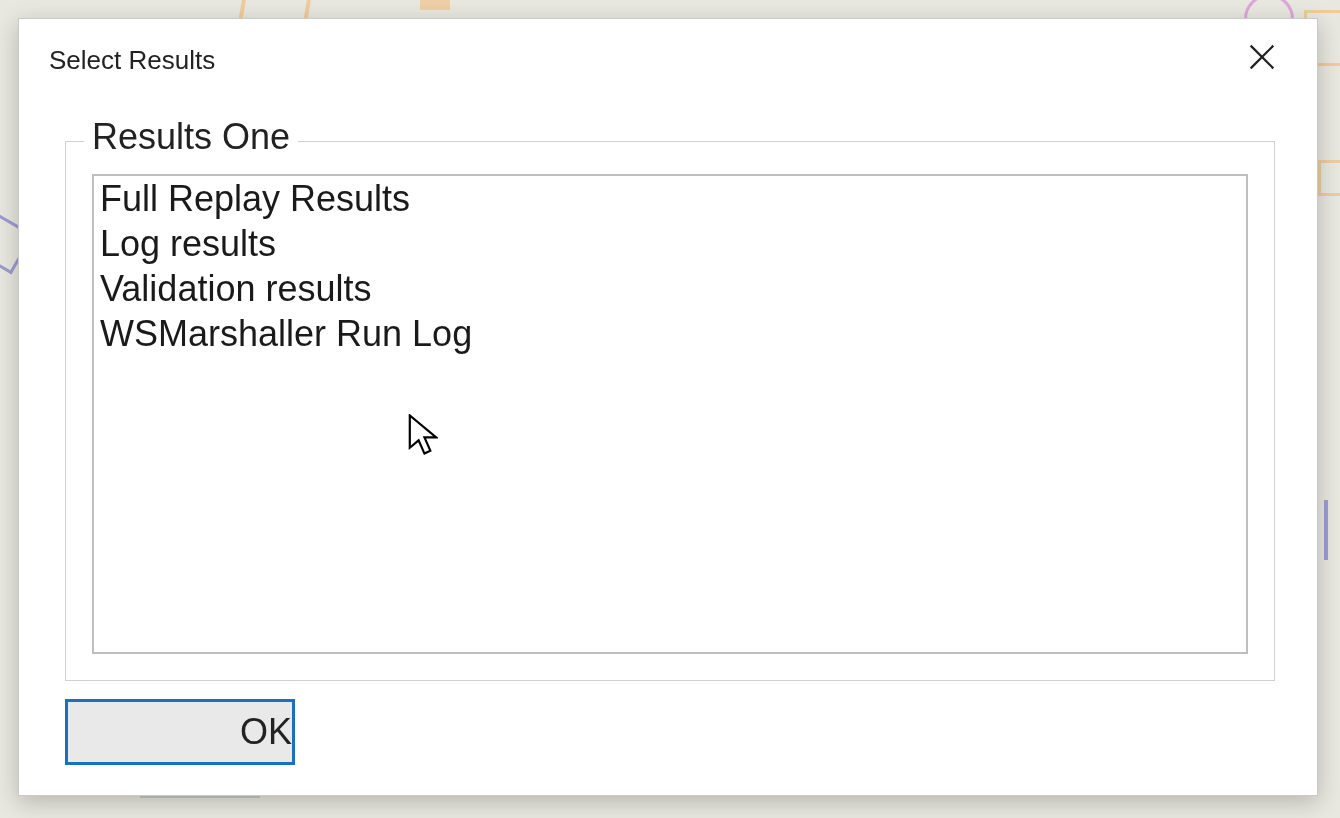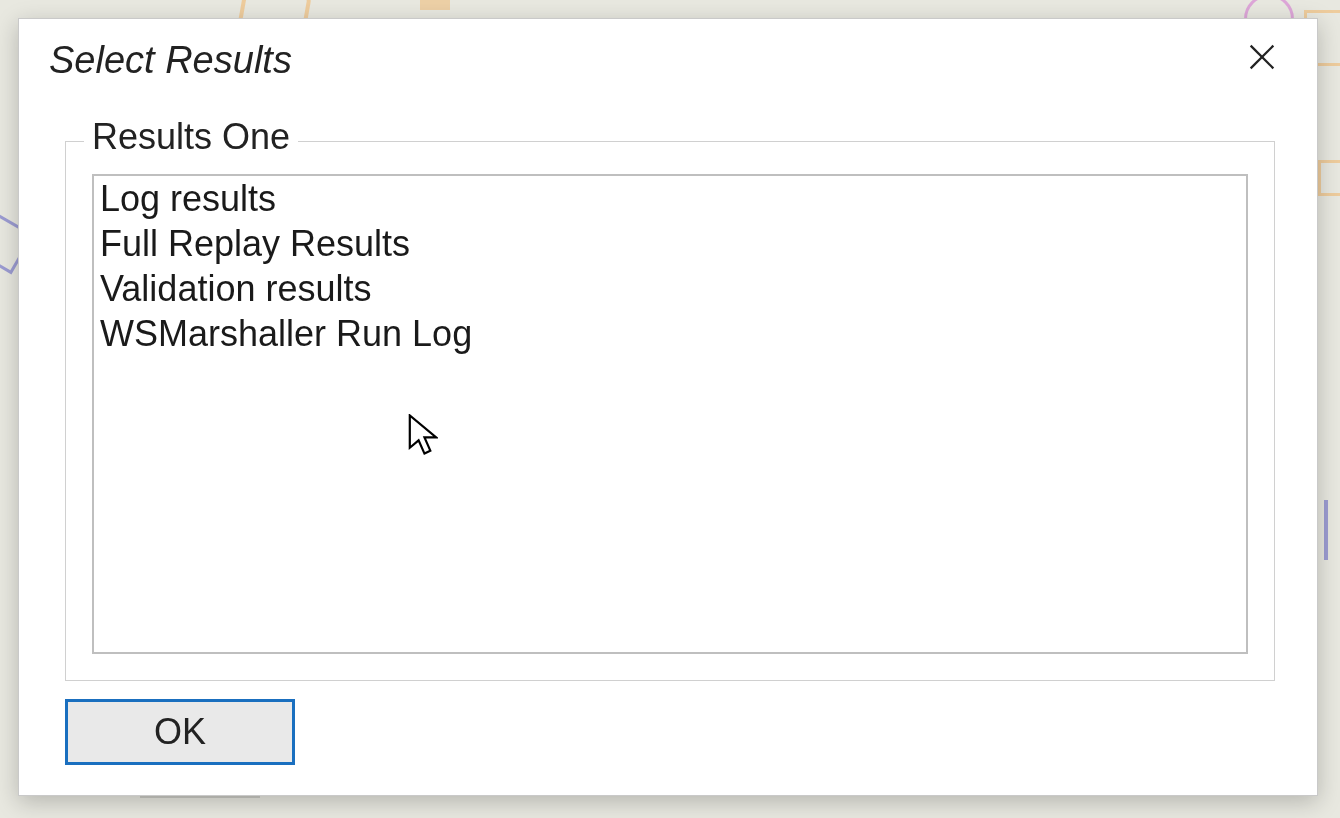--- a/index.html
+++ b/index.html
@@ -41,24 +41,23 @@
 
   .titlebar {
     height: 82px;
     display: flex;
     align-items: center;
     justify-content: space-between;
     padding: 0 28px 0 30px;
     box-sizing: border-box;
   }
   .titlebar .title {
-    font-size: 38px;
+    font-size: 26px;
     color: #222;
     font-weight: 400;
-    font-style: italic;
   }
   .titlebar .close {
     font-size: 40px;
     color: #222;
     cursor: pointer;
     padding: 4px 10px;
     line-height: 1;
   }
 
   .fieldset {
@@ -109,21 +108,21 @@
     left: 46px;
     bottom: 30px;
     width: 230px;
     height: 66px;
     background: #e9e9e9;
     border: 3px solid #1a6fbf;
     font-size: 36px;
     color: #222;
     display: flex;
     align-items: center;
-    justify-content: center;
+    justify-content: flex-end;
     cursor: pointer;
     box-sizing: border-box;
   }
 
   .cursor {
     position: absolute;
     top: 414px;
     left: 408px;
     width: 30px;
     height: 44px;
@@ -151,22 +150,22 @@
         <line x1="4" y1="4" x2="20" y2="20" stroke="currentColor" stroke-width="1.6"></line>
         <line x1="20" y1="4" x2="4" y2="20" stroke="currentColor" stroke-width="1.6"></line>
       </svg>
     </div>
   </div>
 
   <div class="fieldset">
     <div class="legend">Results One</div>
 
     <div class="listbox">
+      <div class="item">Full Replay Results</div>
       <div class="item">Log results</div>
-      <div class="item">Full Replay Results</div>
       <div class="item">Validation results</div>
       <div class="item">WSMarshaller Run Log</div>
     </div>
   </div>
 
   <div class="ok-button">
     <span>OK</span>
   </div>
 
 </div>

